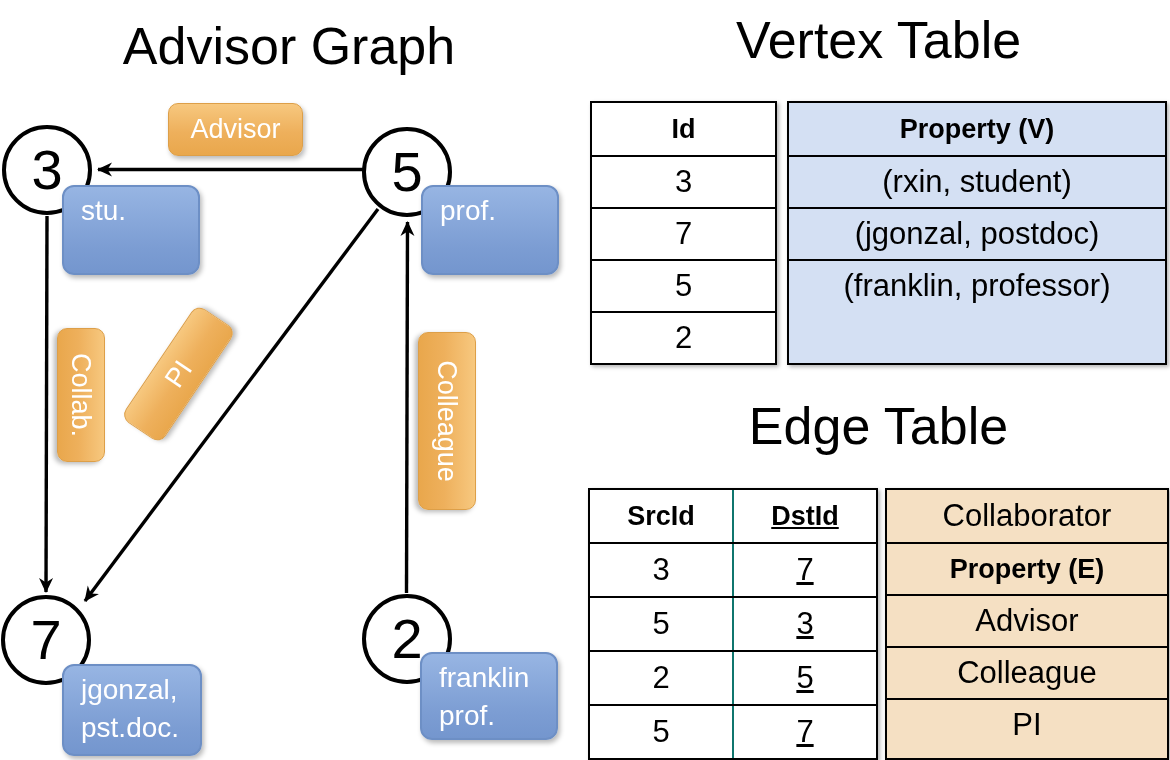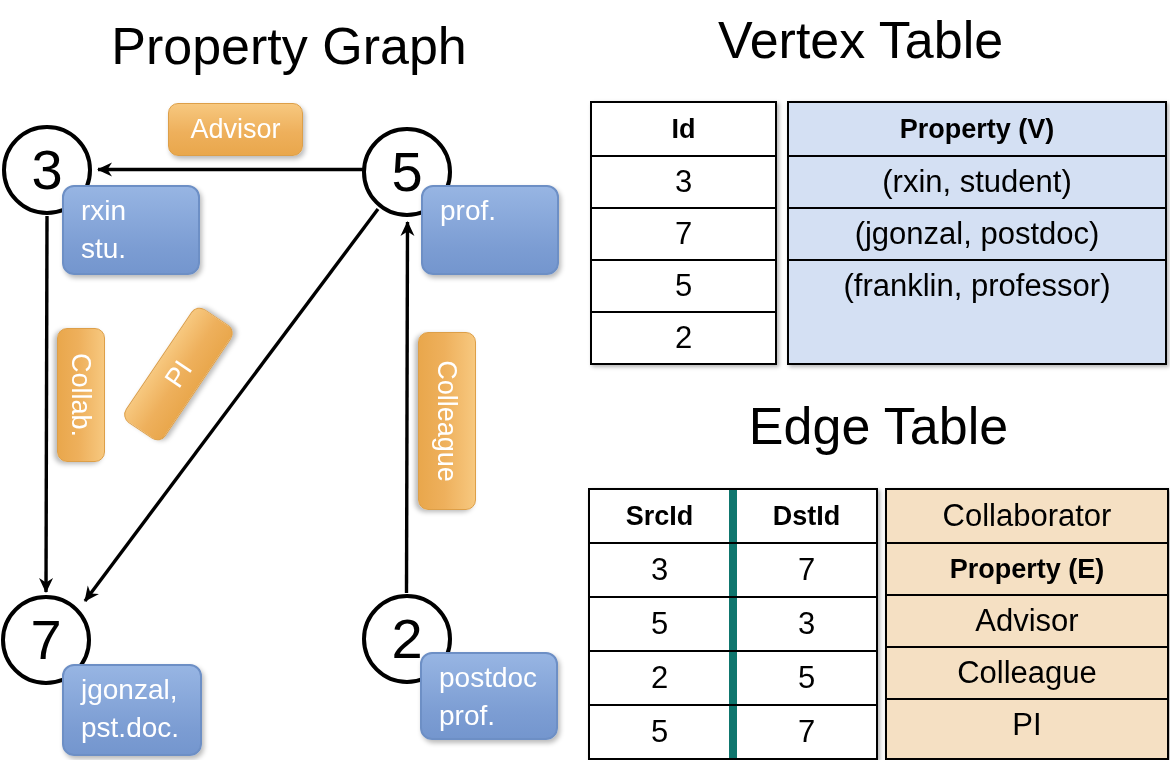--- a/index.html
+++ b/index.html
@@ -4,21 +4,21 @@
 <style>
   * { box-sizing: border-box; margin: 0; padding: 0; }
   html, body { width: 1170px; height: 760px; background: #ffffff; overflow: hidden; }
   body { position: relative; font-family: "Liberation Sans", sans-serif; color: #000; }
 
   .title {
     position: absolute; text-align: center; font-size: 52px; font-weight: 400;
     letter-spacing: 0px; color: #000; white-space: nowrap;
   }
   #pg-title { left: 0px;   top: 16px;  width: 578px; }
-  #vt-title { left: 572px; top: 10px;  width: 577px; }
+  #vt-title { left: 590px; top: 10px;  width: 577px; }
   #et-title { left: 590px; top: 396px; width: 577px; }
 
   
   #edges-svg { position: absolute; left: 0; top: 0; z-index: 1; }
 
   .node {
     position: absolute; width: 90px; height: 90px; border-radius: 50%;
     background: #fff; border: 4px solid #000; z-index: 2;
     display: flex; align-items: center; justify-content: center;
     font-size: 56px; line-height: 1;
@@ -66,31 +66,31 @@
   }
   .cell {
     height: 52px; display: flex; align-items: center; justify-content: center;
     font-size: 31px; white-space: nowrap;
   }
   .th { font-weight: bold; font-size: 27px; }
   .col .cell + .cell { border-top: 2px solid #000; }
   .st-row { display: flex; }
   .st-row + .st-row { border-top: 2px solid #000; }
   .st-row .cell { flex: 1; }
-  .st-row .cell + .cell { border-left: 8px solid #0f766e; }
+  .st-row .cell + .cell { border-left: 2px solid #0f766e; text-decoration: underline; }
 
   #vt-id   { width: 187px; }
   #vt-prop { width: 380px; background: #d4e0f3; }
   #et-srcdst { width: 290px; }
   #et-prop   { width: 284px; background: #f5e0c3; }
 </style>
 </head>
 <body>
 
-<div class="title" id="pg-title">Property Graph</div>
+<div class="title" id="pg-title">Advisor Graph</div>
 
 <svg id="edges-svg" width="580" height="760" viewBox="0 0 580 760">
   <defs>
     <marker id="arrow" markerUnits="userSpaceOnUse" markerWidth="20" markerHeight="18" refX="15" refY="8" orient="auto">
       <path d="M1,1 L16,8 L1,15 L5.5,8 Z" fill="#000"></path>
     </marker>
   </defs>
   <line x1="364" y1="169.5" x2="98" y2="169.5" stroke="#000" stroke-width="3.4" marker-end="url(#arrow)"></line>
   <line x1="47" y1="216" x2="46" y2="592" stroke="#000" stroke-width="3.4" marker-end="url(#arrow)"></line>
   <line x1="378" y1="209" x2="85" y2="601" stroke="#000" stroke-width="3.4" marker-end="url(#arrow)"></line>
@@ -109,32 +109,31 @@
 <div class="node" id="node-2">
     <span>2</span>
   </div>
 
 <div class="olabel" id="label-advisor">Advisor</div>
 <div class="olabel" id="label-collab">Collab.</div>
 <div class="olabel" id="label-pi">PI</div>
 <div class="olabel" id="label-colleague">Colleague</div>
 
 <div class="vlabel" id="vlabel-3">
-  <div>rxin</div>
   <div>stu.</div>
 </div>
 <div class="vlabel" id="vlabel-5">
   <div>prof.</div>
 </div>
 <div class="vlabel" id="vlabel-7">
   <div>jgonzal,</div>
   <div>pst.doc.</div>
 </div>
 <div class="vlabel" id="vlabel-2">
-  <div>postdoc</div>
+  <div>franklin</div>
   <div>prof.</div>
 </div>
 
 <div class="title" id="vt-title">Vertex Table</div>
 
 <div class="tbl-group" id="vertex-table">
   <div class="subtable col" id="vt-id">
     <div class="cell th">Id</div>
     <div class="cell">3</div>
     <div class="cell">7</div>

